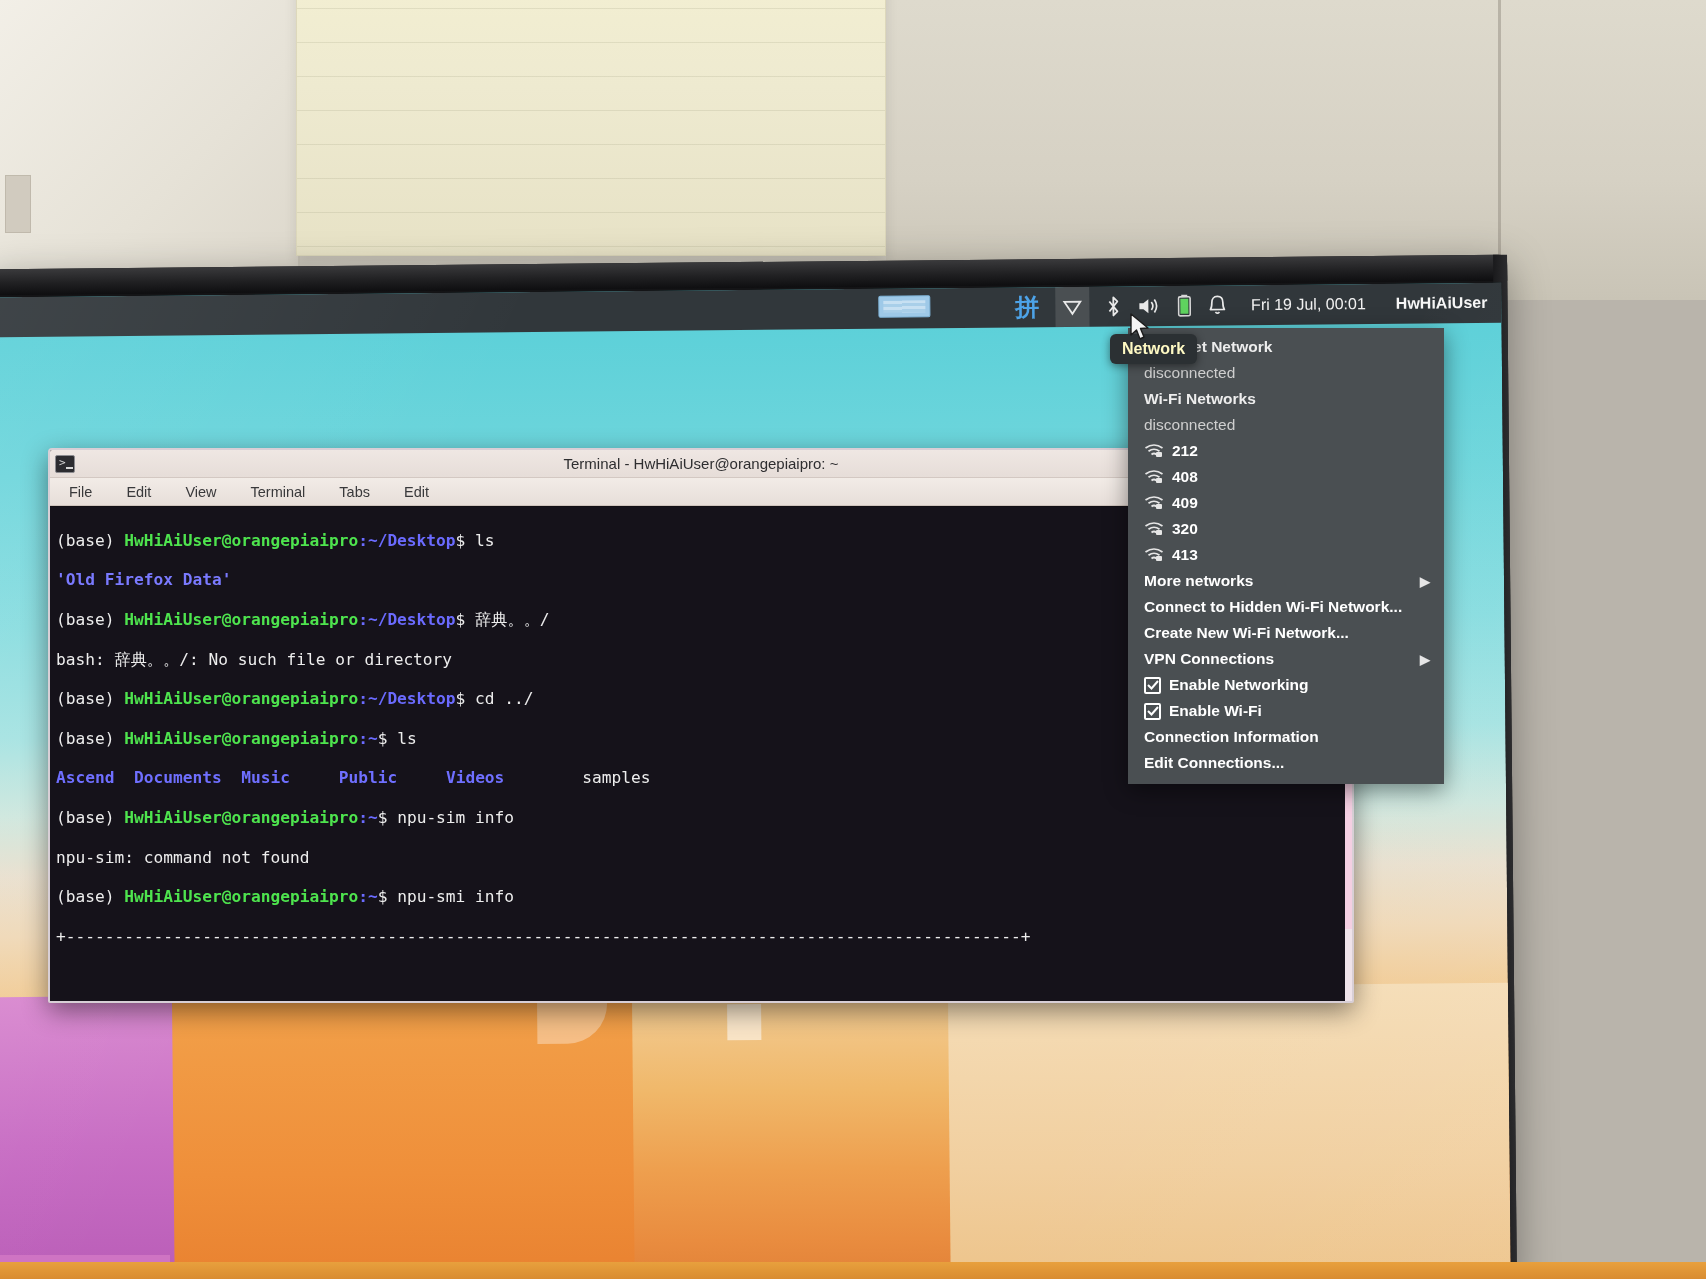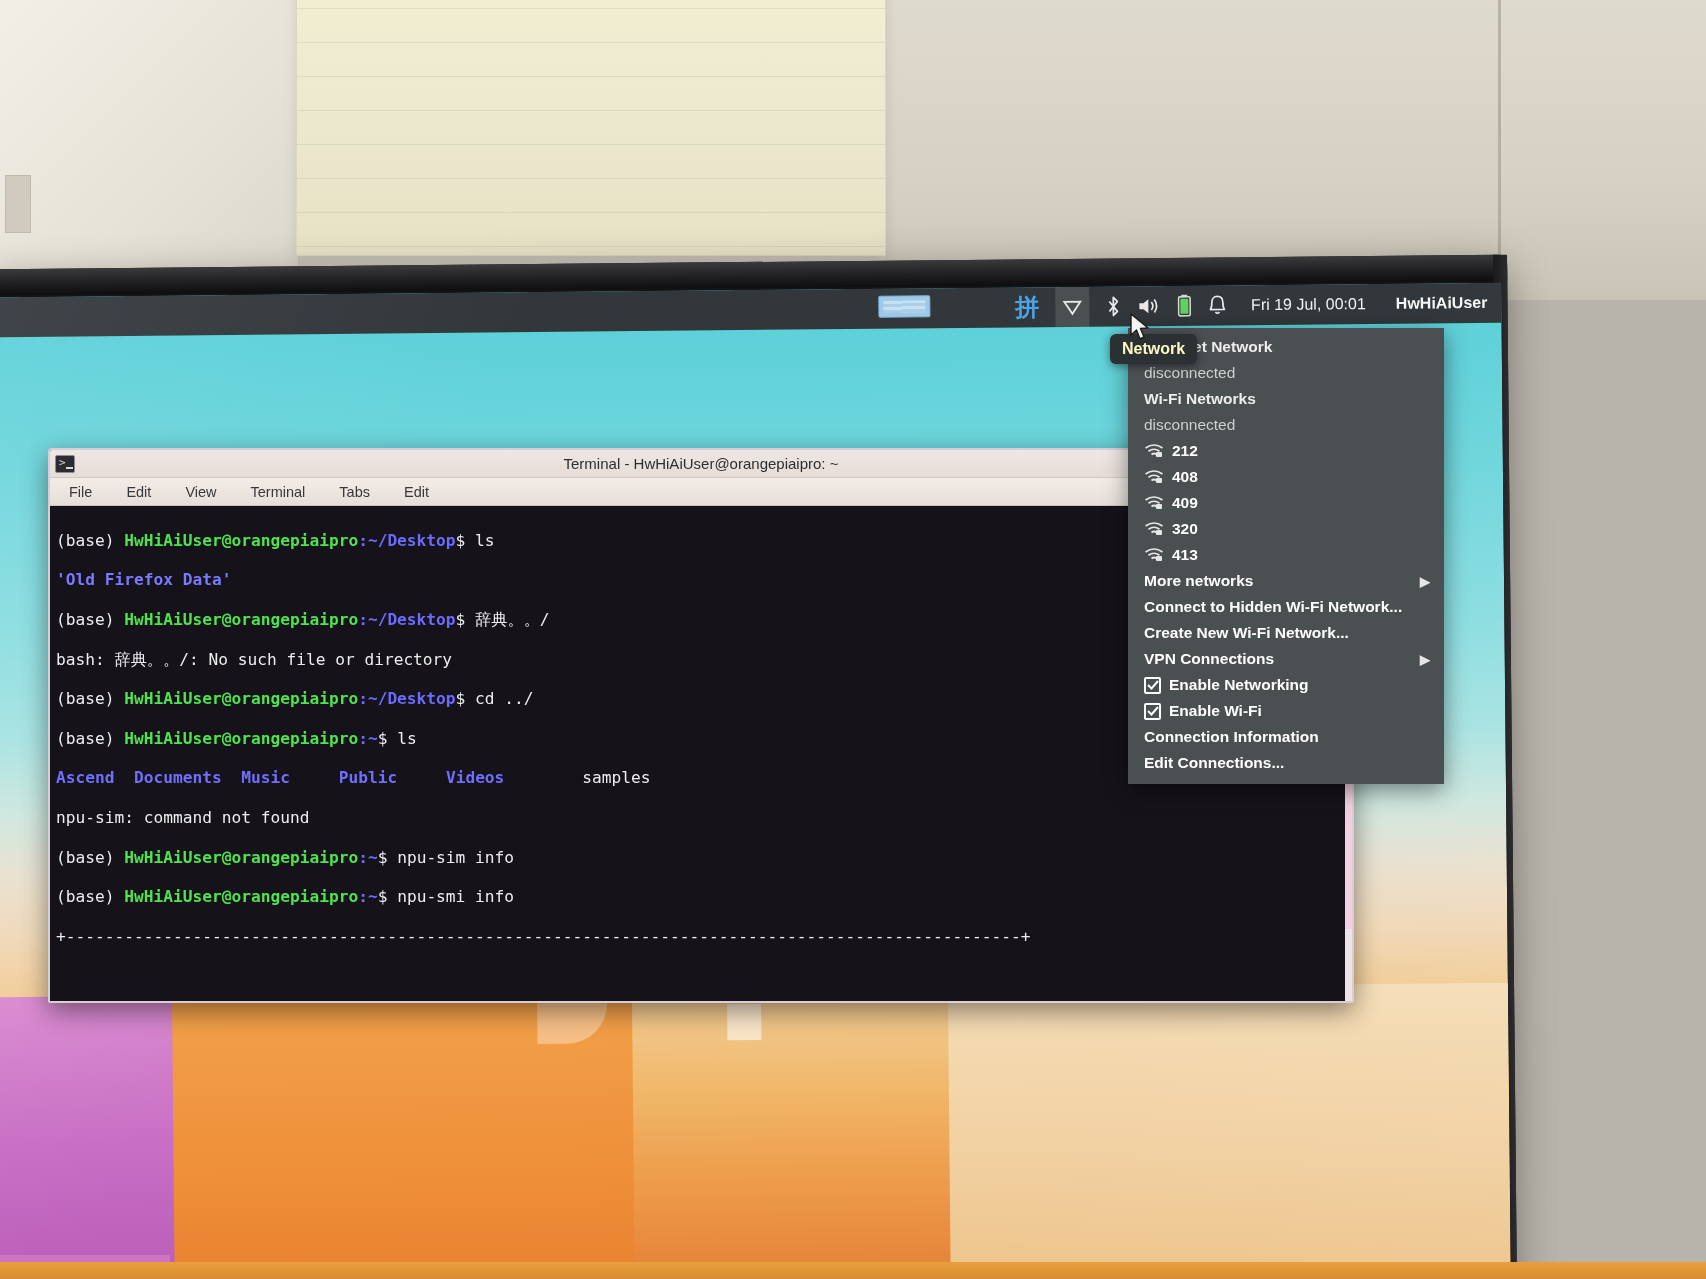--- a/index.html
+++ b/index.html
@@ -441,22 +441,22 @@
     </div>
 
     <div class="term-body">
 <div class="t-line"><span class="c-white">(base) </span><span class="c-green">HwHiAiUser@orangepiaipro</span><span class="c-blue">:~/Desktop</span><span class="c-white">$ </span><span class="c-white">ls</span></div>
 <div class="t-line"><span class="c-quote">'Old Firefox Data'</span></div>
 <div class="t-line"><span class="c-white">(base) </span><span class="c-green">HwHiAiUser@orangepiaipro</span><span class="c-blue">:~/Desktop</span><span class="c-white">$ </span><span class="c-white">辞典。。/</span></div>
 <div class="t-line"><span class="c-white">bash: 辞典。。/: No such file or directory</span></div>
 <div class="t-line"><span class="c-white">(base) </span><span class="c-green">HwHiAiUser@orangepiaipro</span><span class="c-blue">:~/Desktop</span><span class="c-white">$ </span><span class="c-white">cd ../</span></div>
 <div class="t-line"><span class="c-white">(base) </span><span class="c-green">HwHiAiUser@orangepiaipro</span><span class="c-blue">:~</span><span class="c-white">$ </span><span class="c-white">ls</span></div>
 <div class="t-line"><span class="c-dir" id="lsr1a">Ascend</span>  <span class="c-dir">Documents</span>  <span class="c-dir">Music</span>     <span class="c-dir">Public</span>     <span class="c-dir">Videos</span>        <span class="c-white">samples</span></div>
+<div class="t-line"><span class="c-white">(base) </span><span class="c-green">HwHiAiUser@orangepiaipro</span><span class="c-blue">:~</span><span class="c-white">$ </span><span class="c-white">npu-sim info</span></div>
 <div class="t-line"><span class="c-white">npu-sim: command not found</span></div>
-<div class="t-line"><span class="c-white">(base) </span><span class="c-green">HwHiAiUser@orangepiaipro</span><span class="c-blue">:~</span><span class="c-white">$ </span><span class="c-white">npu-sim info</span></div>
 <div class="t-line"><span class="c-white">(base) </span><span class="c-green">HwHiAiUser@orangepiaipro</span><span class="c-blue">:~</span><span class="c-white">$ </span><span class="c-white">npu-smi info</span></div>
 <div class="t-line"><span class="c-white">+--------------------------------------------------------------------------------------------------+</span></div>
 
 
 
 
 
 
 
 

